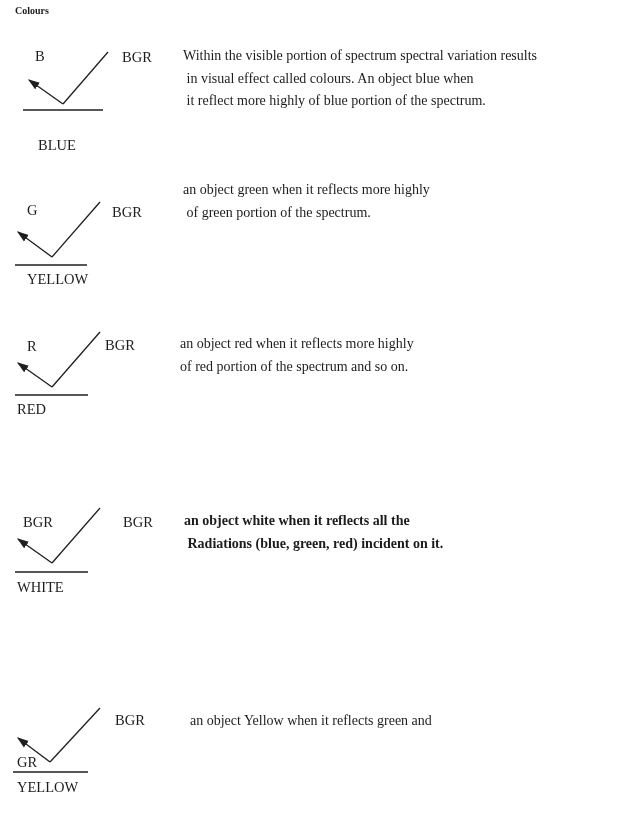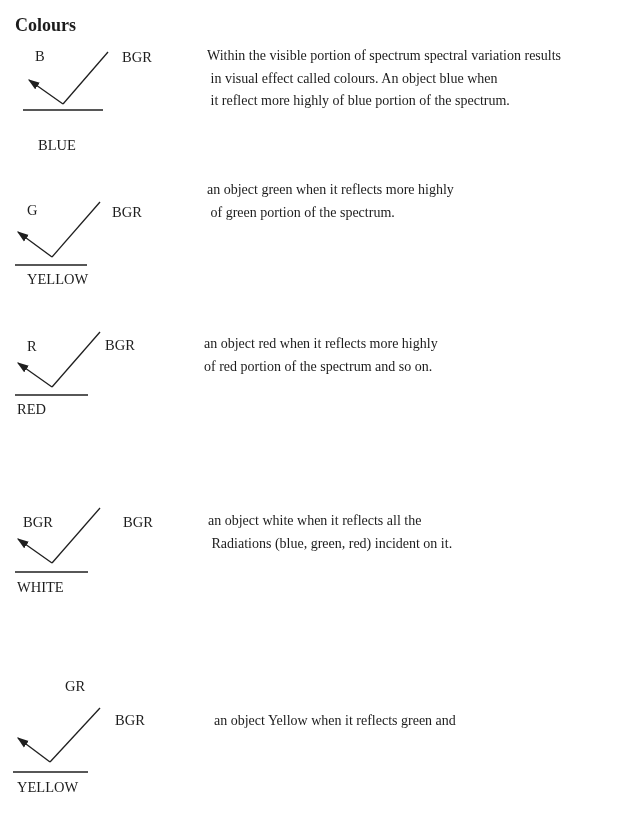--- a/index.html
+++ b/index.html
@@ -8,38 +8,38 @@
     width: 623px;
     height: 822px;
     background: #ffffff;
     font-family: "Liberation Serif", serif;
     color: #1c1c1c;
     overflow: hidden;
   }
   .title {
     position: absolute;
     left: 15px;
-    top: 15px;
+    top: 5px;
     margin: 0;
-    font-size: 18px;
+    font-size: 10px;
     font-weight: bold;
     line-height: 1.2;
   }
   .lbl {
     position: absolute;
     font-size: 14.5px;
     line-height: 1;
     white-space: pre;
   }
   .desc {
     position: absolute;
     font-size: 14px;
     line-height: 22.5px;
   }
-  .desc-line { white-space: pre; margin-left: 24px; }
+  .desc-line { white-space: pre; }
   svg.diagram { position: absolute; overflow: visible; }
   .ray, .surface {
     stroke: #1f1f1f;
     stroke-width: 1.3;
     fill: none;
   }
 </style>
 </head>
 <body>
 
@@ -103,28 +103,28 @@
 
   <div>
     <span class="lbl" style="left:23px; top:515px;">BGR</span>
     <span class="lbl" style="left:123px; top:515px;">BGR</span>
     <svg class="diagram" style="left:10px; top:502px;" width="105" height="72" viewBox="0 0 105 72">
       <line class="ray" x1="90" y1="6" x2="42" y2="61"></line>
       <line class="ray" x1="42" y1="61" x2="8" y2="37" marker-end="url(#arrowhead)"></line>
       <line class="surface" x1="5" y1="70" x2="78" y2="70"></line>
     </svg>
     <span class="lbl" style="left:17px; top:580px;">WHITE</span>
-    <div class="desc" style="left:184px; top:510px;">
+    <div class="desc" style="left:184px; top:510px;font-weight:bold;">
       <div class="desc-line">an object white when it reflects all the</div>
       <div class="desc-line"> Radiations (blue, green, red) incident on it.</div>
     </div>
   </div>
 
   <div>
-    <span class="lbl" style="left:17px; top:679px;margin-left:48px;">GR</span>
+    <span class="lbl" style="left:17px; top:755px;">GR</span>
     <span class="lbl" style="left:115px; top:713px;">BGR</span>
     <svg class="diagram" style="left:10px; top:702px;" width="105" height="72" viewBox="0 0 105 72">
       <line class="ray" x1="90" y1="6" x2="40" y2="60"></line>
       <line class="ray" x1="40" y1="60" x2="8" y2="36" marker-end="url(#arrowhead)"></line>
       <line class="surface" x1="3" y1="70" x2="78" y2="70"></line>
     </svg>
     <span class="lbl" style="left:17px; top:780px;text-align:center;">YELLOW</span>
     <div class="desc" style="left:190px; top:710px;">
       <div class="desc-line">an object Yellow when it reflects green and</div>
     </div>

